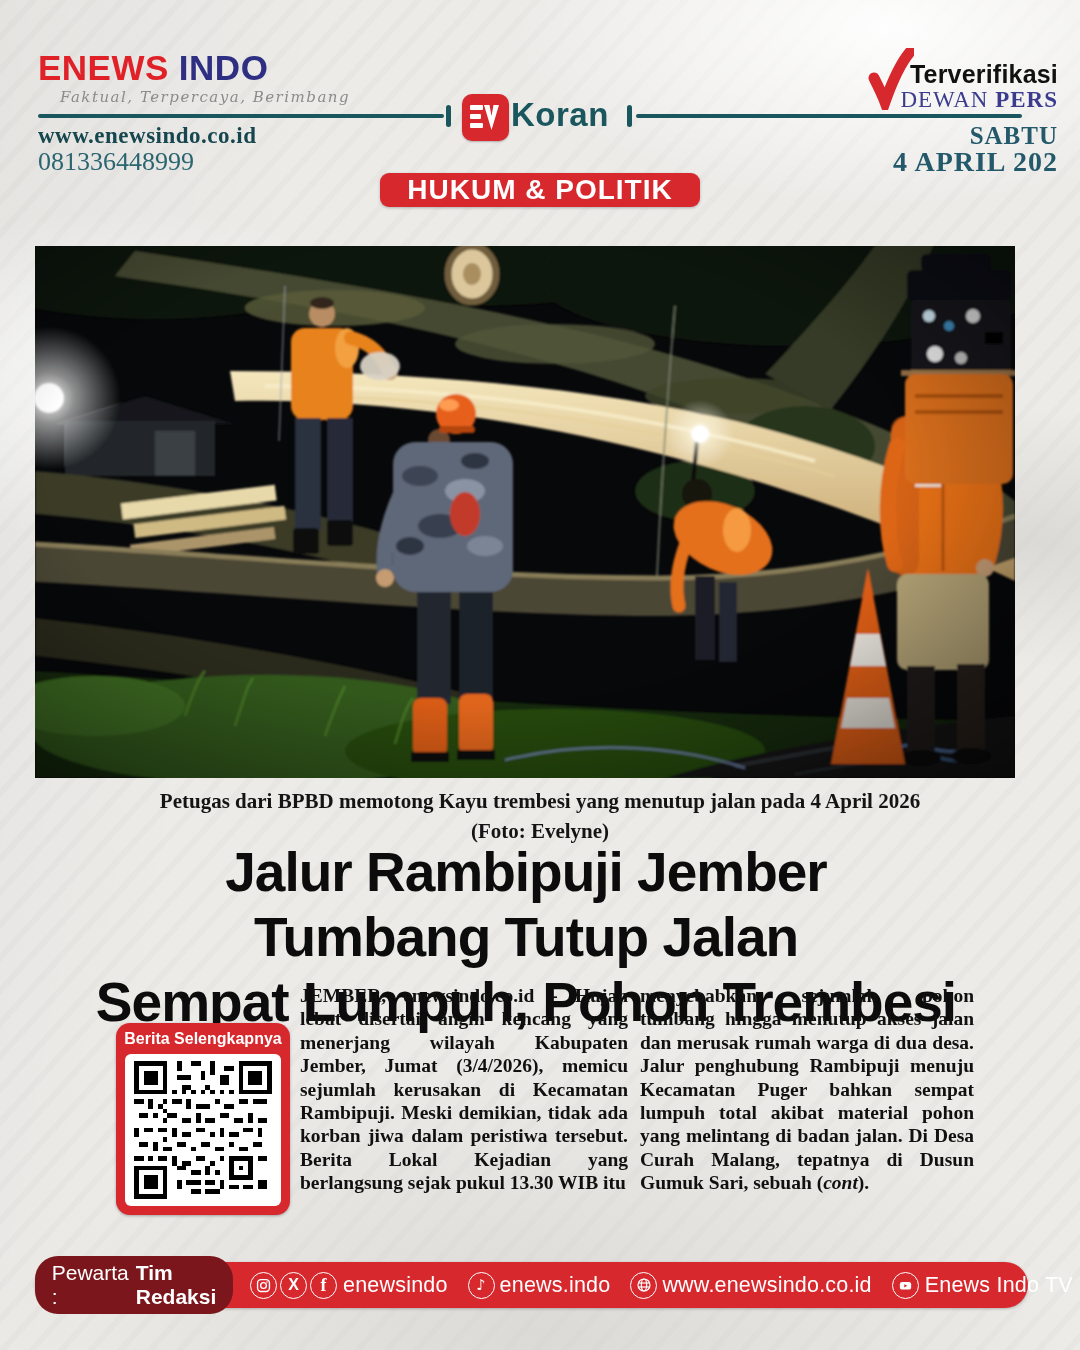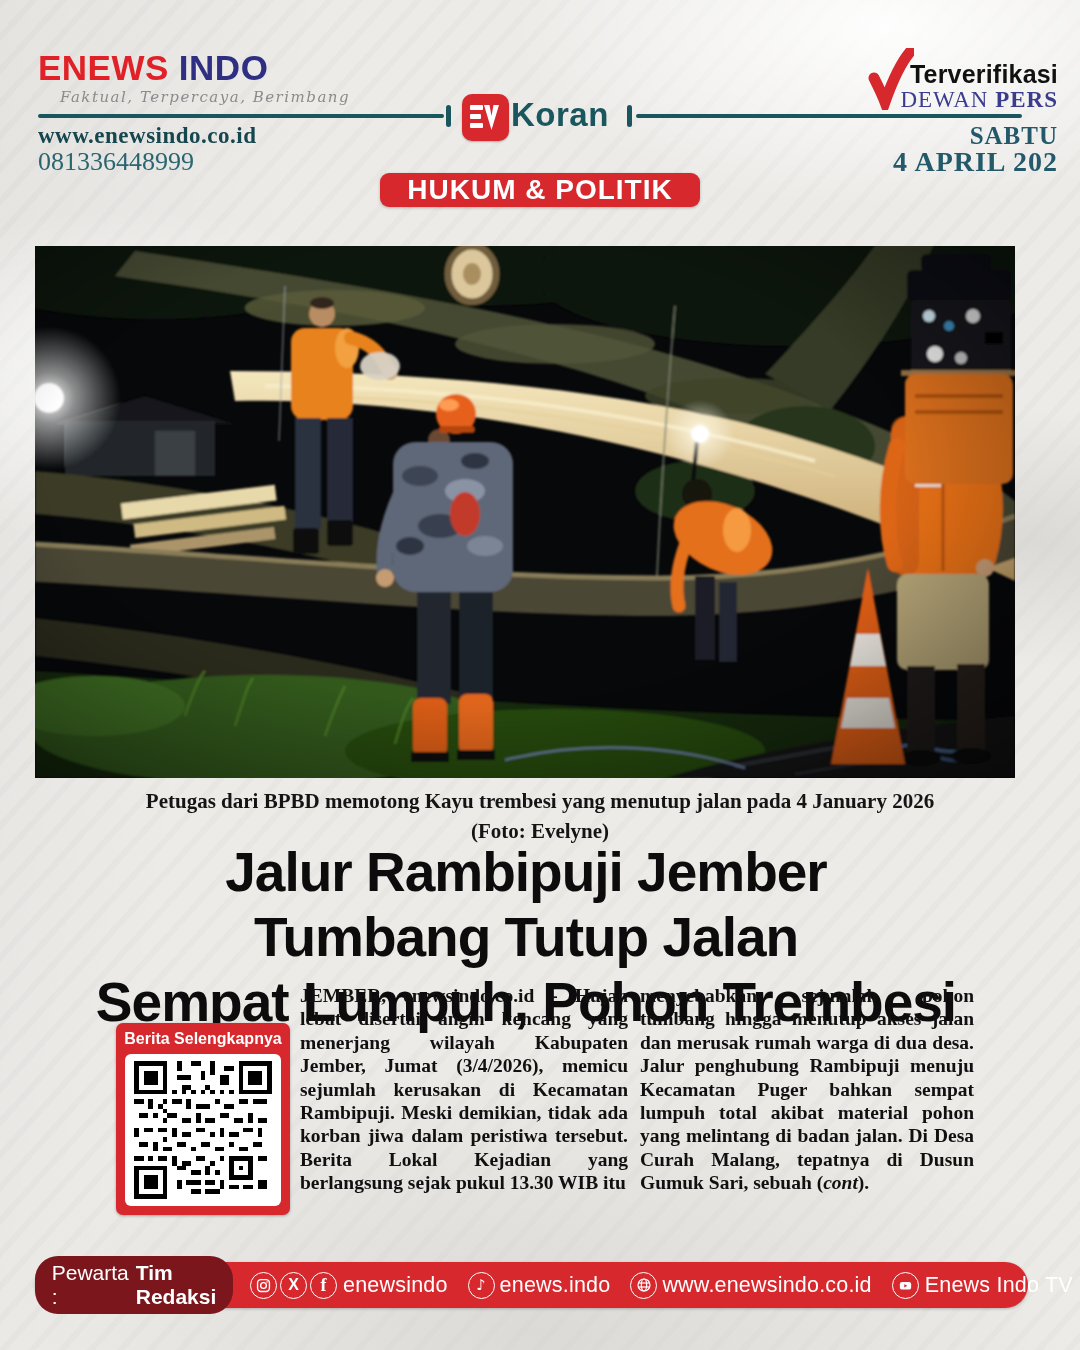--- a/index.html
+++ b/index.html
@@ -38,21 +38,21 @@
 
   
   .photo{left:35px;top:246px;width:980px;height:532px;background:#07080a;}
   .photo svg{display:block;width:100%;height:100%;}
 
   
   .caption{left:0;top:786px;width:1080px;text-align:center;font-family:"Liberation Serif",serif;font-weight:700;font-size:21px;line-height:30px;color:#141414;}
   .headline{left:0;top:840px;width:1052px;text-align:center;font-weight:900;font-size:55px;line-height:65px;letter-spacing:-1px;color:#0c0c0c;}
 
   
-  .qr-card{left:116px;top:1023px;width:174px;height:192px;background:#d7282e;border-radius:7px;box-shadow:0 1px 3px rgba(0,0,0,.3);}
+  .qr-card{left:116px;top:1023px;width:174px;height:192px;background:#d7282e;border-radius:14px;box-shadow:0 1px 3px rgba(0,0,0,.3);}
   .qr-label{position:absolute;left:0;top:7px;width:100%;text-align:center;color:#fff;font-weight:700;font-size:16px;}
   .qr-white{position:absolute;left:9px;top:31px;width:156px;height:152px;background:#fff;border-radius:6px;display:flex;align-items:center;justify-content:center;}
   .qr-white svg{width:138px;height:138px;}
 
   
   .col{top:984px;font-family:"Liberation Serif",serif;font-weight:700;font-size:19.5px;line-height:23.4px;color:#101010;text-align:justify;}
   .col1{left:300px;width:328px;}
   .col2{left:640px;width:334px;}
   .col .it{font-style:italic;}
 
@@ -274,21 +274,21 @@
           <rect x="870" y="128" width="108" height="110" rx="10" fill="#d66d1e"></rect>
           <line x1="880" y1="150" x2="968" y2="150" stroke="#a84f0e" stroke-width="4"></line>
           <line x1="880" y1="166" x2="968" y2="166" stroke="#a84f0e" stroke-width="4"></line>
         </g>
       </g>
       <rect width="980" height="532" fill="url(#vign)"></rect>
     </svg>
   </div>
 
   <div class="abs caption">
-    <div>Petugas dari BPBD memotong Kayu trembesi yang menutup jalan pada 4 January 2026</div>
+    <div>Petugas dari BPBD memotong Kayu trembesi yang menutup jalan pada 4 April 2026</div>
     <div>(Foto: Evelyne)</div>
   </div>
   <div class="abs headline">
     <div>Jalur Rambipuji Jember</div>
     <div>Tumbang Tutup Jalan</div>
     <div>Sempat Lumpuh, Pohon Trembesi</div>
   </div>
 
   <div class="abs qr-card">
     <div class="qr-label">Berita Selengkapnya</div>

